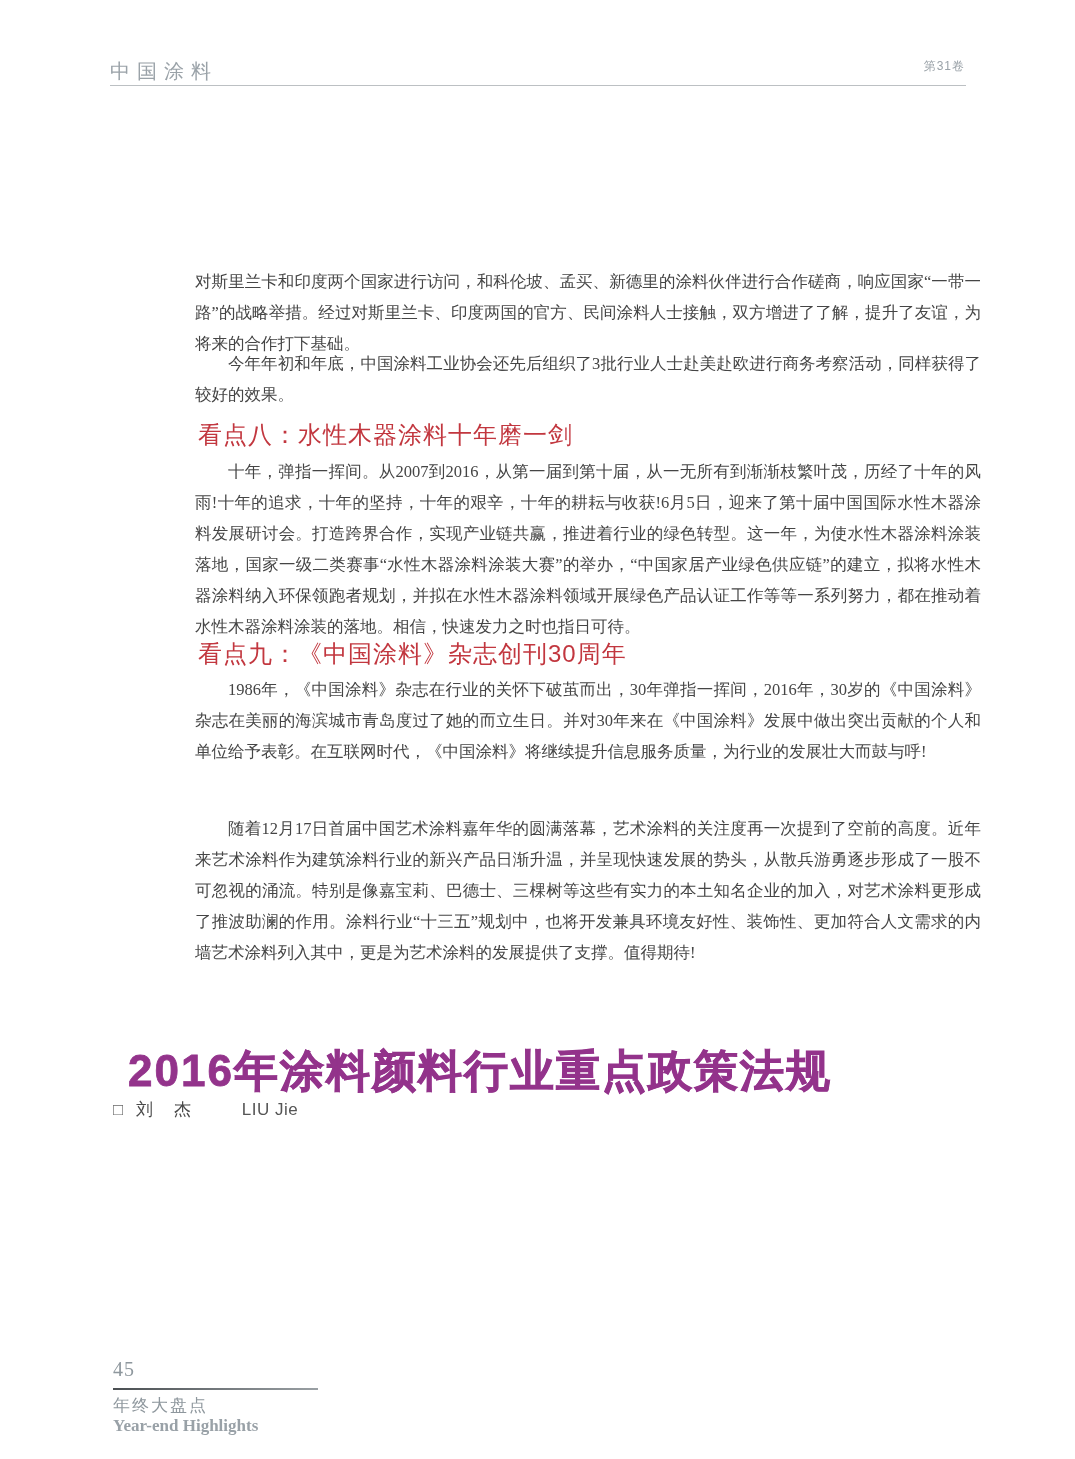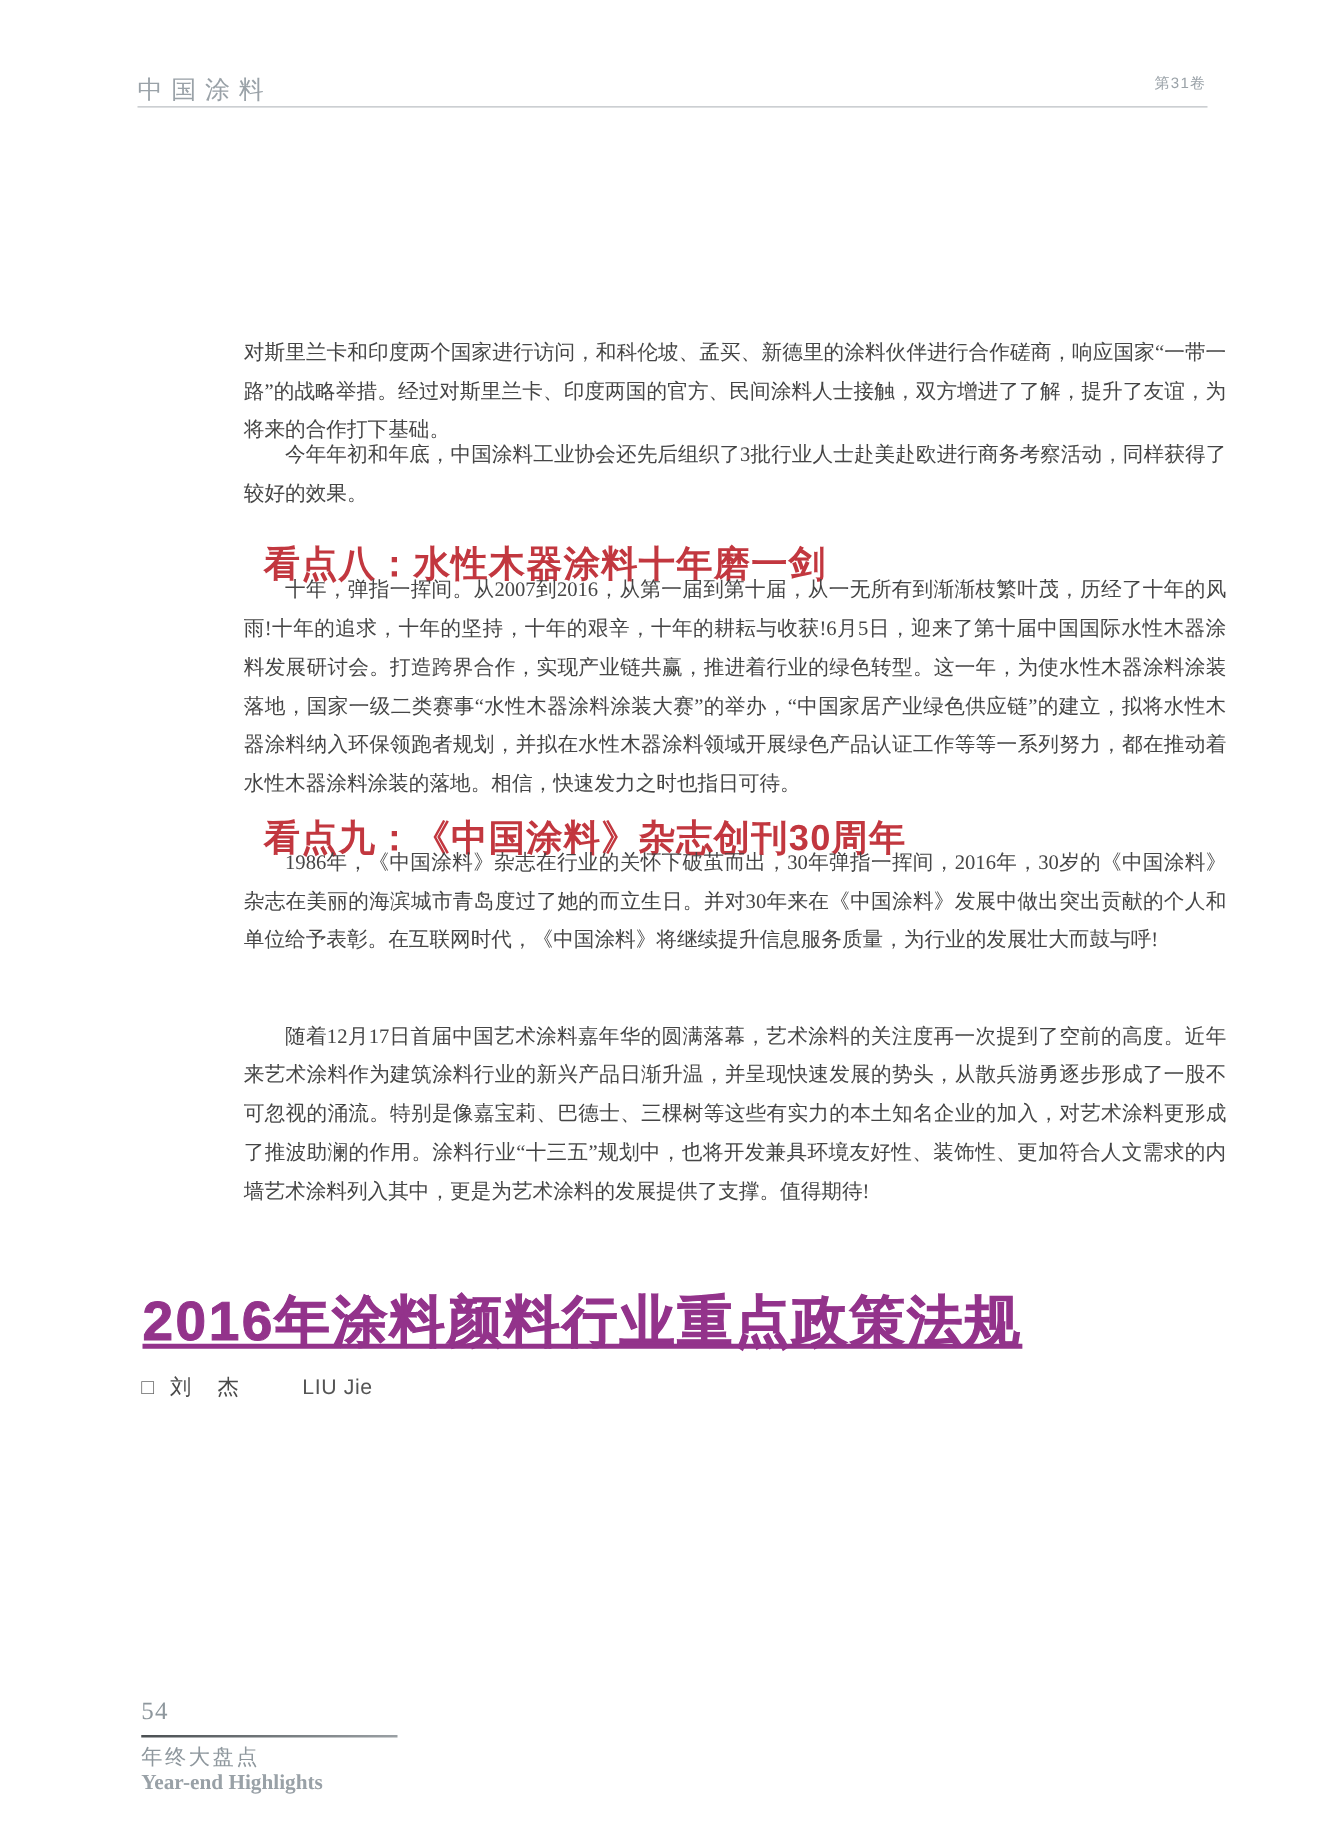--- a/index.html
+++ b/index.html
@@ -33,32 +33,31 @@
   }
   
   .para{
     position:absolute;left:195px;width:786px;margin:0;
     font-size:16.5px;line-height:31px;color:var(--body-text);
     text-align:justify;
   }
   .indent{text-indent:2em;}
   
   .sec-h{
-    position:absolute;left:195px;margin:16px;
+    position:absolute;left:195px;margin:3px;
     font-family:"Liberation Sans","DejaVu Sans",sans-serif;
-    font-size:29px;font-weight:bold;letter-spacing:1px;
+    font-size:24px;font-weight:normal;letter-spacing:1px;
     color:var(--heading-red);
   }
   
   .art-title{
-    position:absolute;left:112px;top:1026px;margin:2px;
+    position:absolute;left:112px;top:1026px;margin:16px;
     font-family:"Liberation Sans","DejaVu Sans",sans-serif;
     font-size:44px;font-weight:900;letter-spacing:2px;
     color:var(--title-purple);
-    text-decoration:underline;
     -webkit-text-stroke:0.8px var(--title-purple);
   }
   
   .author{
     position:absolute;left:113px;top:1098px;
     font-family:"Liberation Sans","DejaVu Sans",sans-serif;
     font-size:17px;color:#4a4a4a;
   }
   .a-marker{color:#6a6a6a;margin-right:8px;}
   .a-name{letter-spacing:2px;}
@@ -103,18 +102,18 @@
 
   <h1 class="art-title">2016年涂料颜料行业重点政策法规</h1>
 
   <div class="author">
     <span class="a-marker">□</span>
     <span class="a-name">刘　杰</span>
     <span class="a-pinyin">LIU Jie</span>
   </div>
 
 
-  <div class="pg-num">54</div>
+  <div class="pg-num">45</div>
   <div class="pg-line"></div>
   <div class="foot-cn">年终大盘点</div>
   <div class="foot-en">Year-end Highlights</div>
 
 </div>
 
 </body></html>

